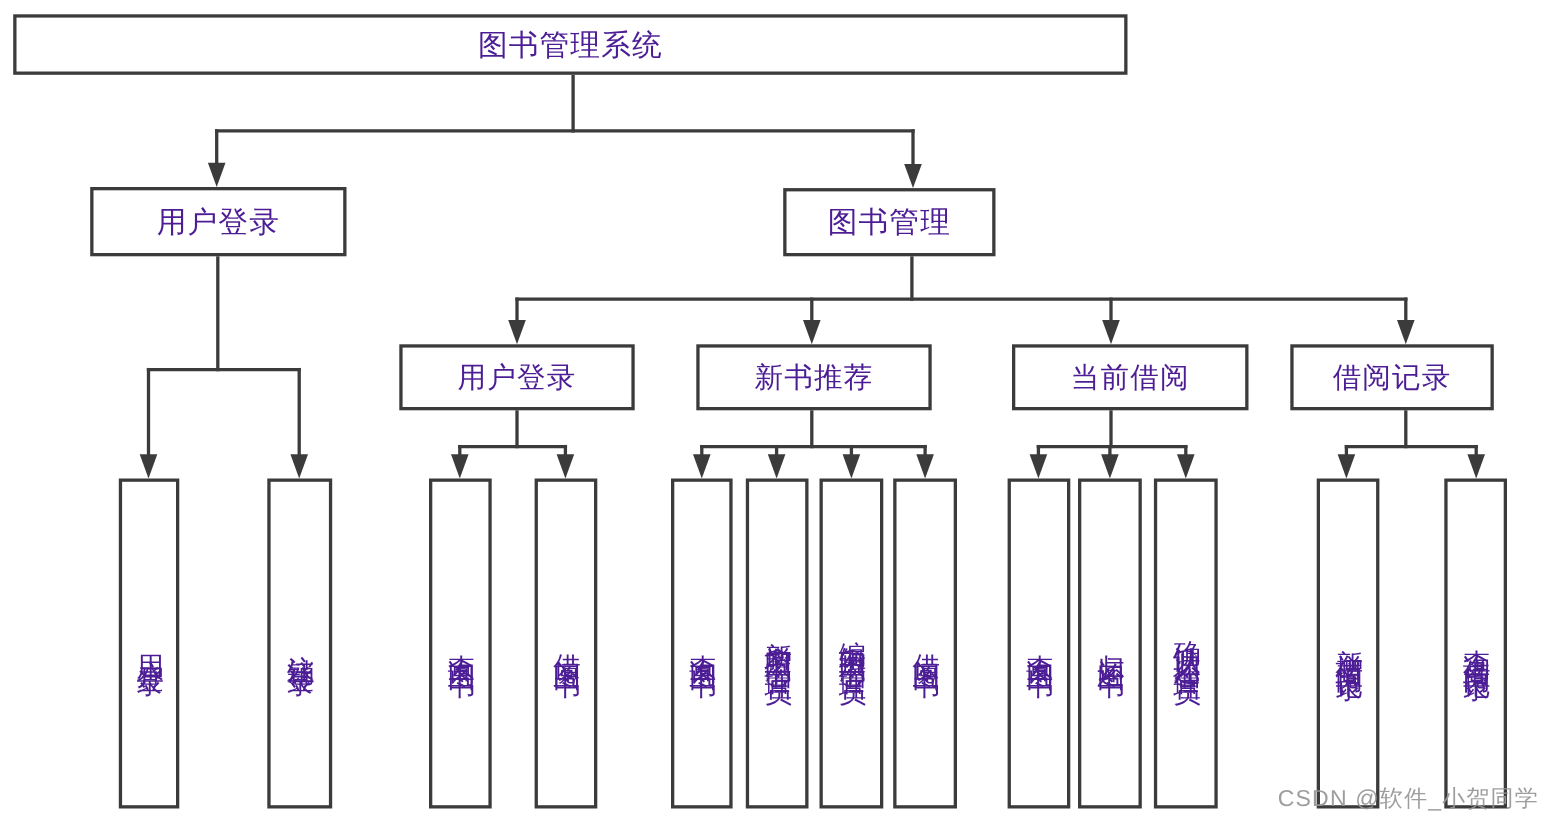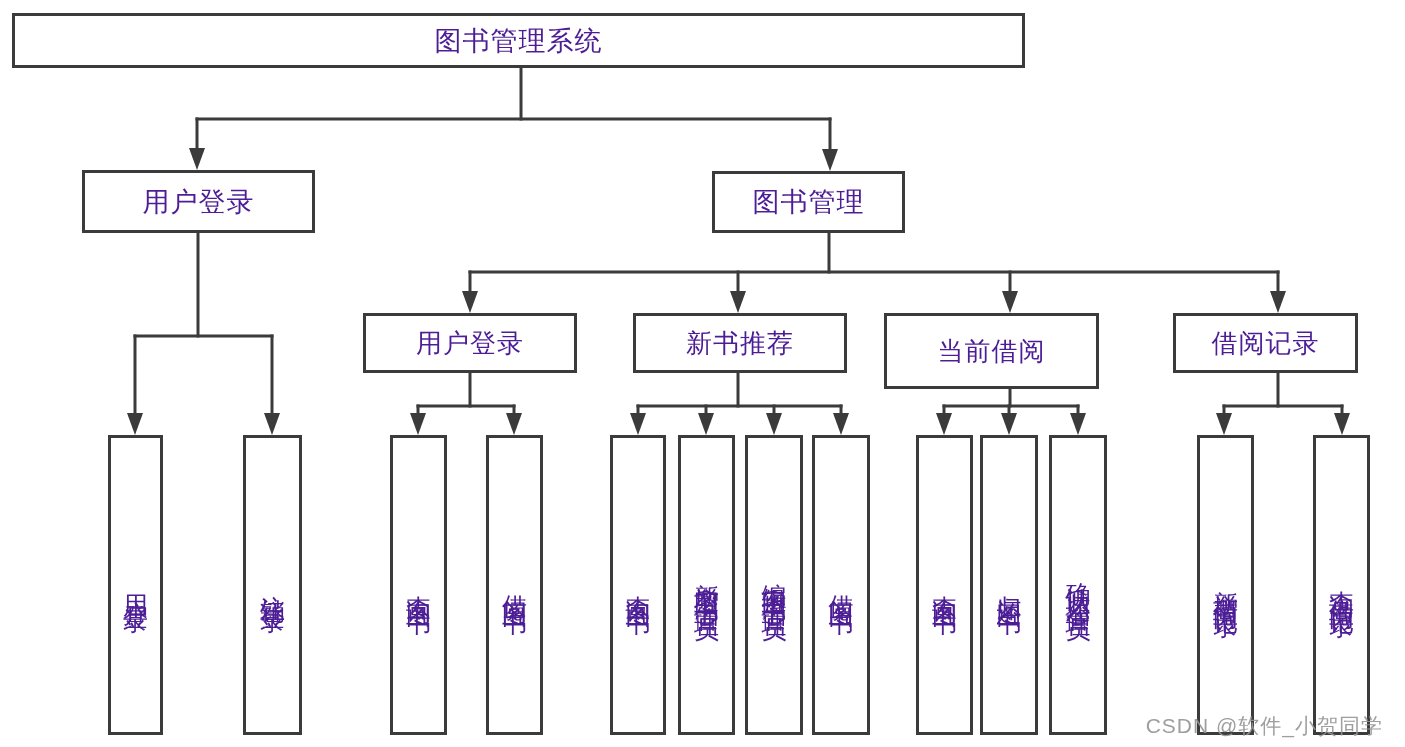--- a/index.html
+++ b/index.html
@@ -39,38 +39,38 @@
     font-size: 25px;
     letter-spacing: 5px;
     line-height: 1;
   }
   
   .root-box   { left: 12px;   top: 13px;  width: 1013px; height: 55px; }
   .n-userlog  { left: 82px;   top: 170px; width: 233px;  height: 63px; }
   .n-bookmgmt { left: 712px;  top: 171px; width: 193px;  height: 62px; }
   .n-newrec   { left: 363px;  top: 313px; width: 214px;  height: 60px; }
   .n-borrow   { left: 633px;  top: 313px; width: 214px;  height: 60px; }
-  .n-current  { left: 884px;  top: 313px; width: 215px;  height: 76px; }
+  .n-current  { left: 920px;  top: 313px; width: 215px;  height: 60px; }
   .n-records  { left: 1173px; top: 313px; width: 185px;  height: 60px; }
   .leaf-a1 { left: 108px;  width: 55px; }
   .leaf-a2 { left: 243px;  width: 59px; }
   .leaf-b1 { left: 390px;  width: 57px; }
   .leaf-b2 { left: 486px;  width: 57px; }
   .leaf-c1 { left: 610px;  width: 56px; }
   .leaf-c2 { left: 678px;  width: 57px; }
   .leaf-c3 { left: 745px;  width: 58px; }
   .leaf-c4 { left: 812px;  width: 58px; }
   .leaf-d1 { left: 916px;  width: 57px; }
   .leaf-d2 { left: 980px;  width: 58px; }
   .leaf-d3 { left: 1049px; width: 58px; }
   .leaf-e1 { left: 1197px; width: 57px; }
   .leaf-e2 { left: 1313px; width: 57px; }
   .watermark {
     position: absolute;
-    right: 22px; top: 712px;
+    right: 6px; top: 712px;
     z-index: 2;
     font-size: 21px;
     color: rgba(150,150,150,0.92);
     letter-spacing: 1px;
     white-space: nowrap;
   }
 </style>
 </head>
 <body>
 

